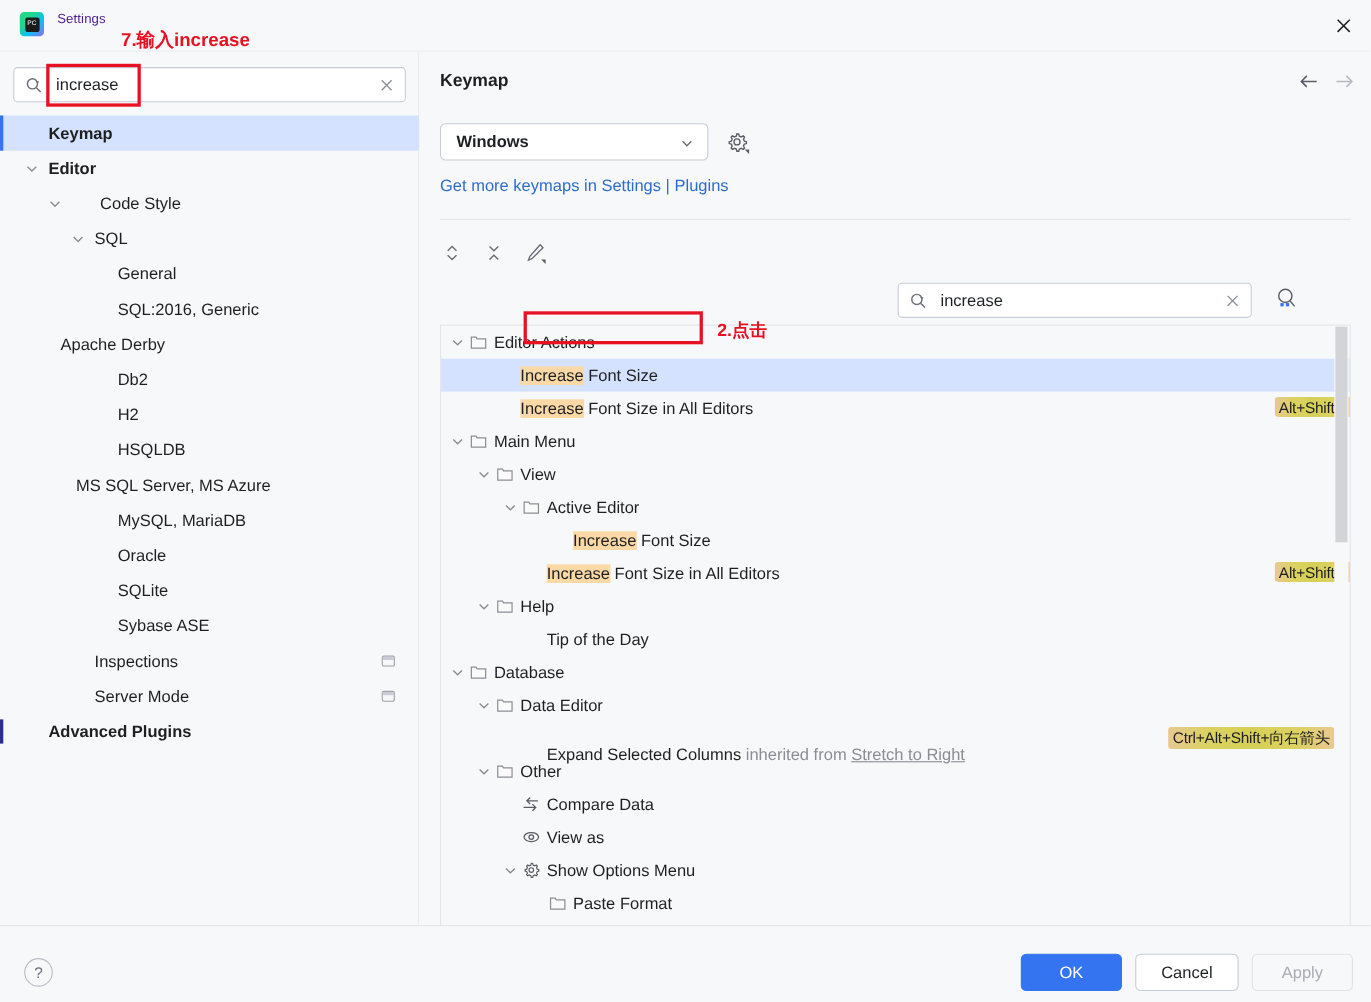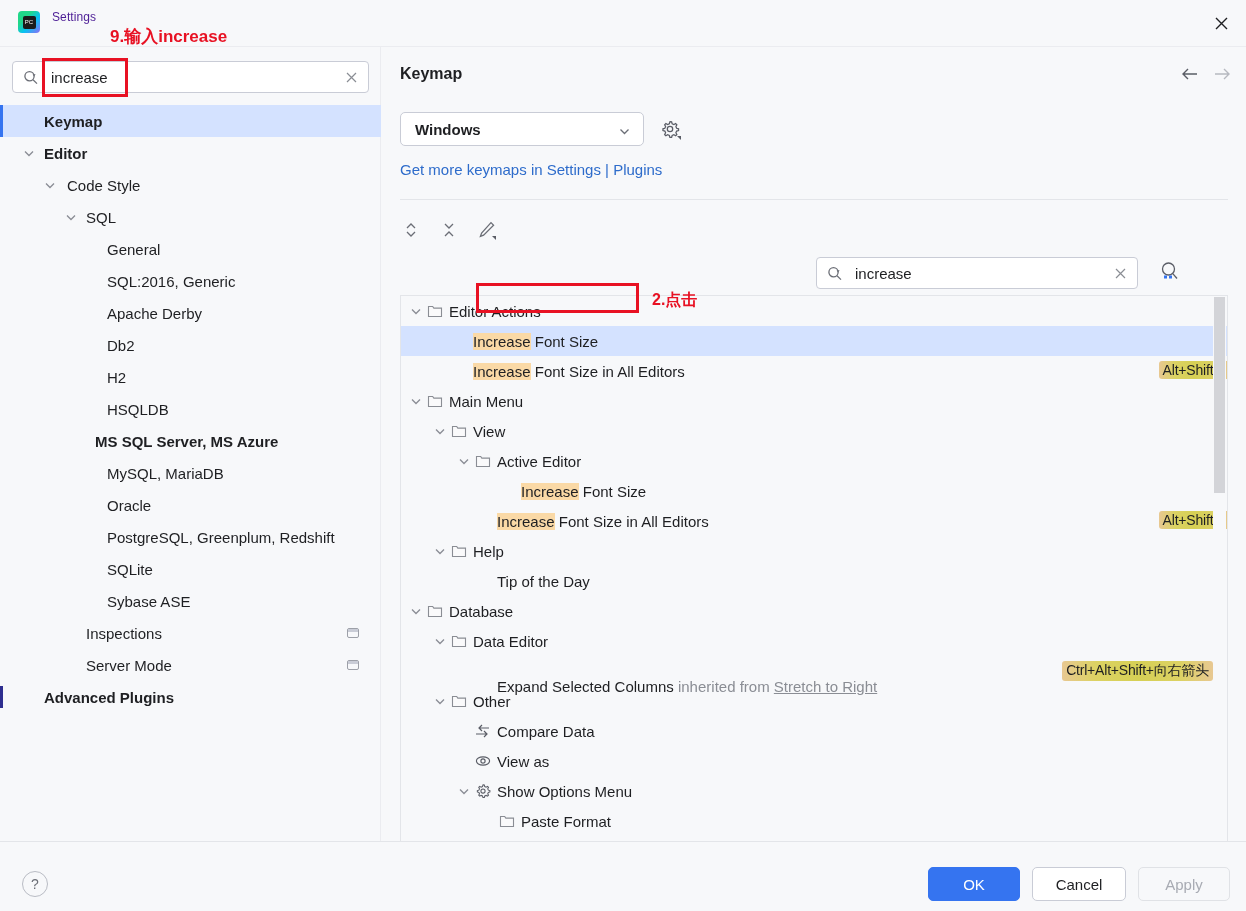--- a/index.html
+++ b/index.html
@@ -215,21 +215,21 @@
       <i>PC</i>
     </div>
   <div class="win-title">Settings</div>
   <div class="win-close">
     <svg width="15" height="15" viewBox="0 0 15 15">
         <path d="M2 2 L13 13 M13 2 L2 13" stroke="#1E1F22" stroke-width="1.4" fill="none"></path>
       </svg>
   </div>
 </div>
 
-<div class="anno1">9.输入increase</div>
+<div class="anno1">7.输入increase</div>
 <div class="redbox1"></div>
 
 <div class="leftpane">
 
   <div class="searchbox">
     <span class="sicon">
       <svg width="18" height="18" viewBox="0 0 18 18">
         <circle cx="7.5" cy="7.2" r="4.6" stroke="#6B6E76" stroke-width="1.3" fill="none"></circle>
         <path d="M11 10.8 L15 14.6" stroke="#6B6E76" stroke-width="1.3" fill="none"></path>
         <path d="M13.2 5.2 l3 0 l-1.5 2.2 z" fill="#6B6E76" transform="translate(-2.6,0)"></path>
@@ -250,57 +250,54 @@
       <div class="trow bold">
         <span class="arrow" style="left: 22px;"><svg width="14" height="14" viewBox="0 0 14 14">
             <path d="M3 5.5 L7 9.5 L11 5.5" stroke="#8A8D94" stroke-width="1.3" fill="none"></path>
           </svg></span>
         <span class="lbl" style="margin-left: 44px;">Editor</span>
       </div>
       <div class="trow">
         <span class="arrow" style="left: 43px;"><svg width="14" height="14" viewBox="0 0 14 14">
             <path d="M3 5.5 L7 9.5 L11 5.5" stroke="#8A8D94" stroke-width="1.3" fill="none"></path>
           </svg></span>
-        <span class="lbl" style="margin-left: 67px;">Code Style</span>
+        <span class="lbl" style="margin-left: 91px;">Code Style</span>
       </div>
       <div class="trow">
         <span class="arrow" style="left: 64px;"><svg width="14" height="14" viewBox="0 0 14 14">
             <path d="M3 5.5 L7 9.5 L11 5.5" stroke="#8A8D94" stroke-width="1.3" fill="none"></path>
           </svg></span>
         <span class="lbl" style="margin-left: 86px;">SQL</span>
       </div>
       <div class="trow">
         <span class="lbl" style="margin-left: 107px;">General</span>
       </div>
       <div class="trow">
         <span class="lbl" style="margin-left: 107px;">SQL:2016, Generic</span>
       </div>
       <div class="trow">
-        <span class="lbl" style="margin-left: 107px;">Apache Derby</span>
+        <span class="lbl" style="margin-left: 55px;">Apache Derby</span>
       </div>
       <div class="trow">
         <span class="lbl" style="margin-left: 107px;">Db2</span>
       </div>
       <div class="trow">
         <span class="lbl" style="margin-left: 107px;">H2</span>
       </div>
       <div class="trow">
         <span class="lbl" style="margin-left: 107px;">HSQLDB</span>
       </div>
       <div class="trow">
-        <span class="lbl" style="margin-left: 95px; font-weight: bold;">MS SQL Server, MS Azure</span>
+        <span class="lbl" style="margin-left: 69px;">MS SQL Server, MS Azure</span>
       </div>
       <div class="trow">
         <span class="lbl" style="margin-left: 107px;">MySQL, MariaDB</span>
       </div>
       <div class="trow">
         <span class="lbl" style="margin-left: 107px;">Oracle</span>
-      </div>
-      <div class="trow">
-        <span class="lbl" style="margin-left: 107px;">PostgreSQL, Greenplum, Redshift</span>
       </div>
       <div class="trow">
         <span class="lbl" style="margin-left: 107px;">SQLite</span>
       </div>
       <div class="trow">
         <span class="lbl" style="margin-left: 107px;">Sybase ASE</span>
       </div>
       <div class="trow">
         <span class="lbl" style="margin-left: 86px;">Inspections</span>
         <span class="badge"></span>

